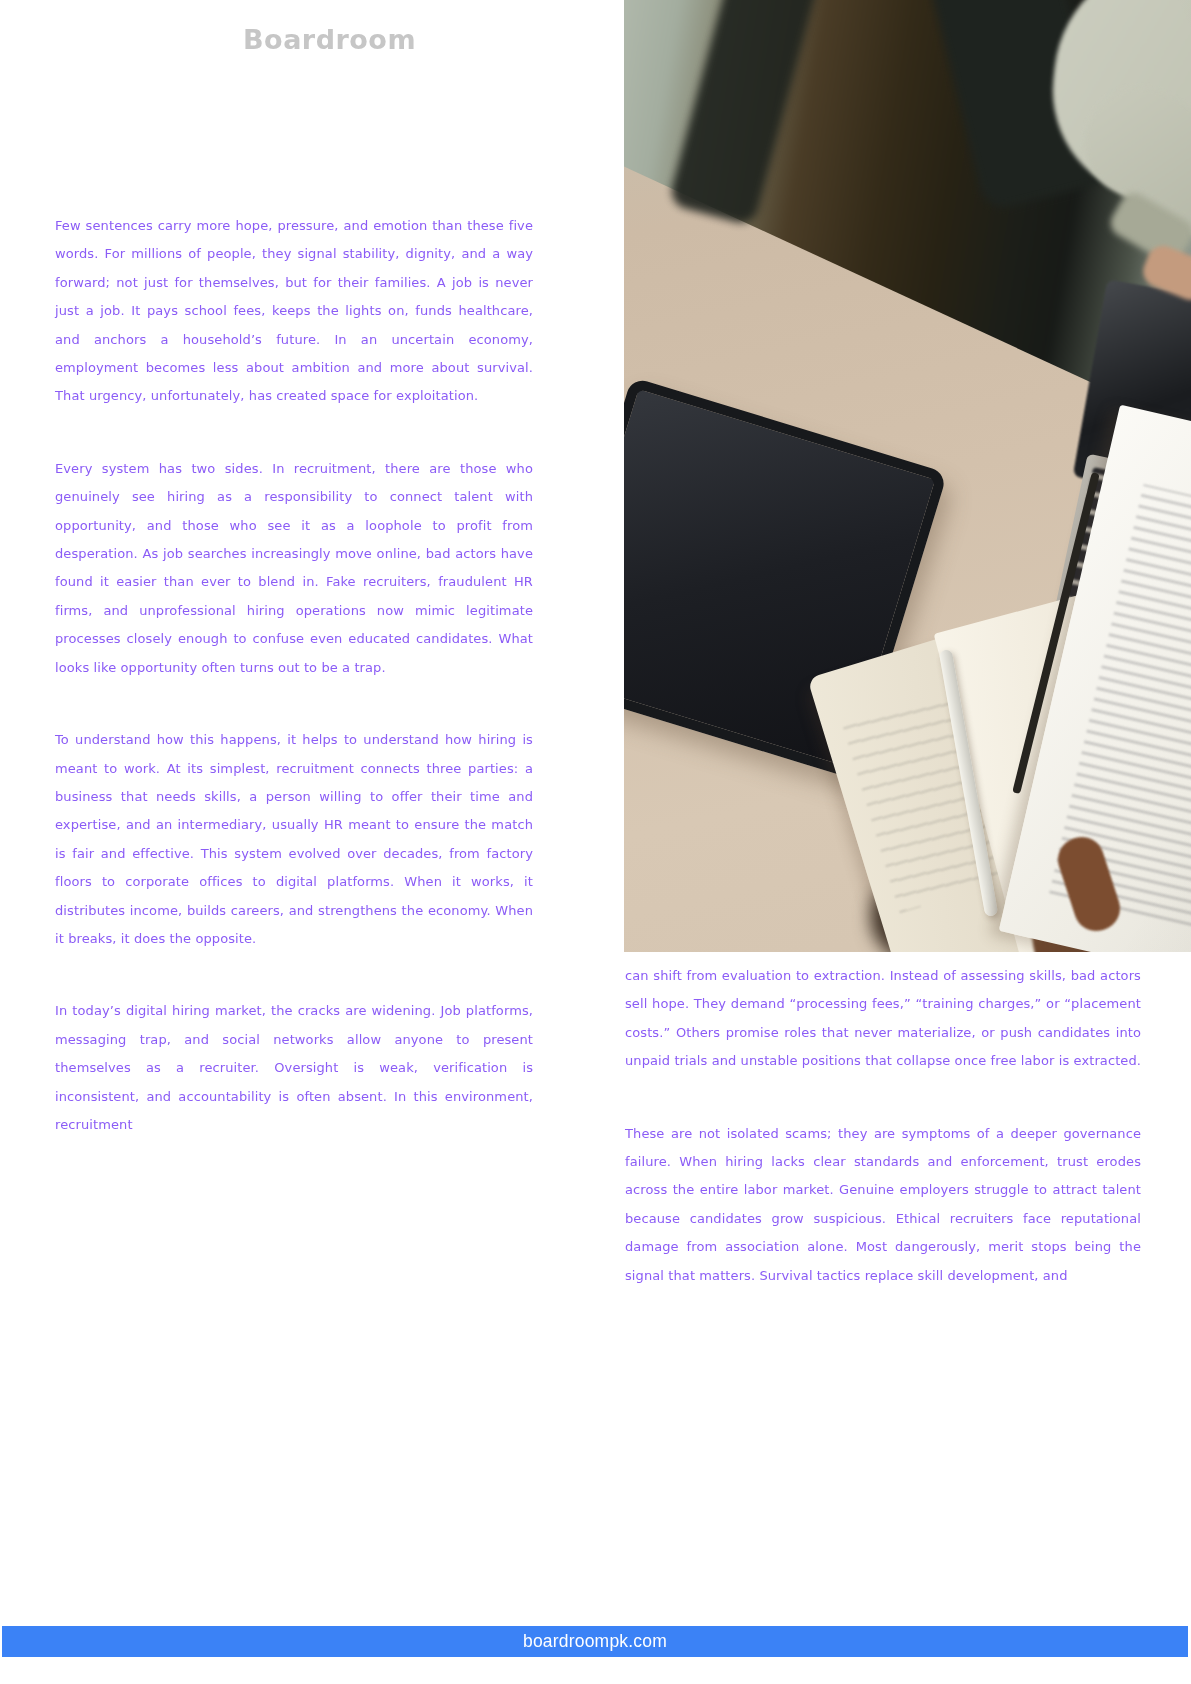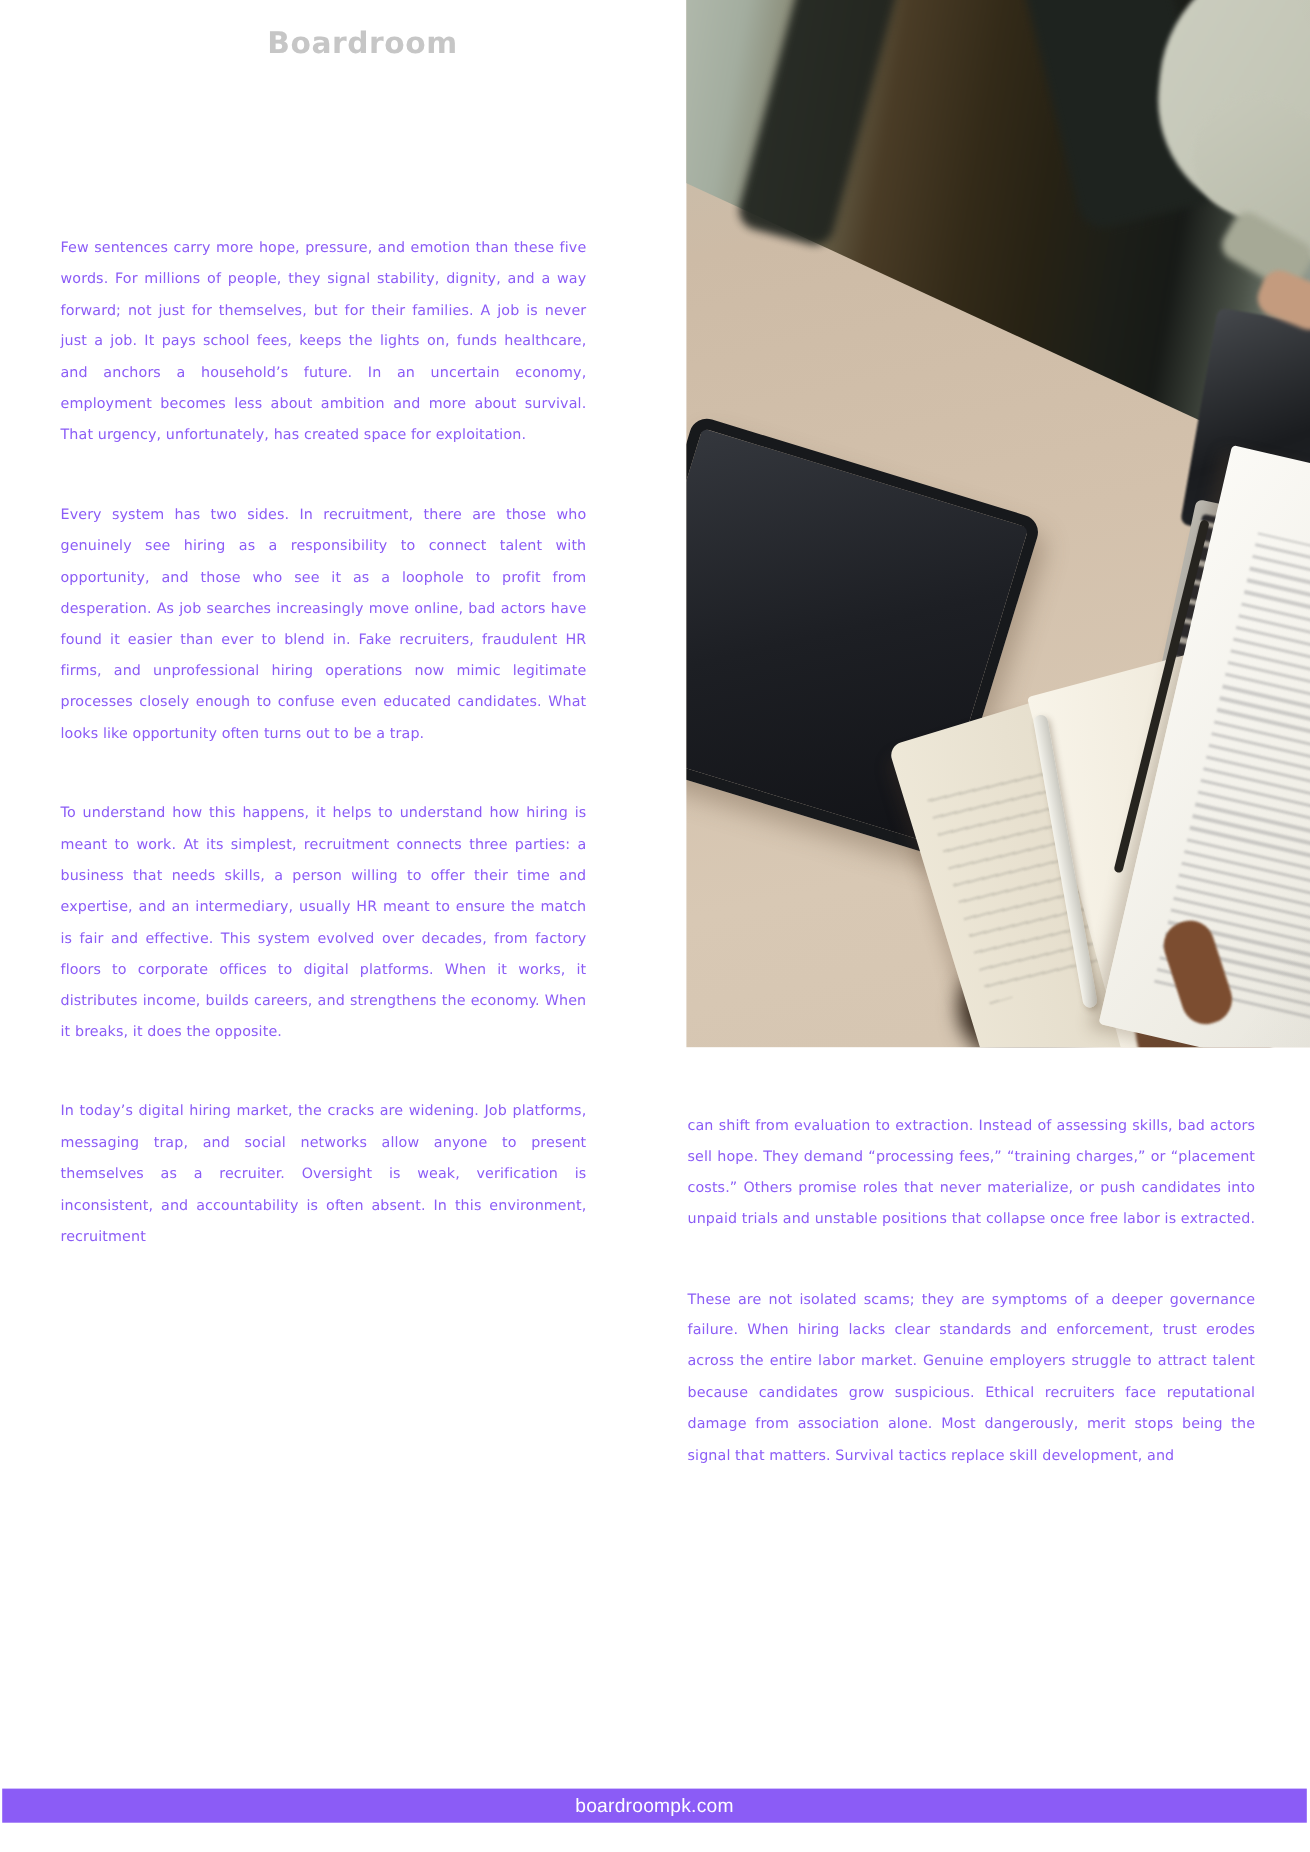--- a/index.html
+++ b/index.html
@@ -4,21 +4,21 @@
 <style>
   html,body{margin:0;padding:0;background:#ffffff;}
   .page{position:relative;width:1191px;height:1684px;background:#ffffff;overflow:hidden;
         font-family:"DejaVu Sans",sans-serif;text-decoration:underline;}
   .brand{position:absolute;left:243px;top:24px;font-size:27px;font-weight:bold;
          color:#c6c6c6;letter-spacing:.5px;}
   .col{position:absolute;color:#8b5cf6;font-size:13px;line-height:28.4px;
        text-align:justify;font-weight:500;letter-spacing:.1px;}
   .col p{margin:0 0 44px 0;}
   .col-left{left:55px;top:212px;width:478px;}
-  .col-right{left:625px;top:1010px;width:516px;}
+  .col-right{left:625px;top:962px;width:516px;}
 
   
   .photo{position:absolute;left:624px;top:0;width:567px;height:952px;overflow:hidden;
          background:linear-gradient(168deg,#c6bfae 0%,#cdbba6 22%,#d3c1ac 50%,#d8c8b4 78%,#d5c5b1 100%);}
   .photo > div{position:absolute;}
   .ph-upper{left:-10px;top:-12px;width:590px;height:470px;
             clip-path:polygon(0 0,100% 0,100% 95%,0 37%);
             background:linear-gradient(100deg,#b2baad 0%,#a3ad9f 10%,#7c7a63 20%,#4a3c26 32%,#332a18 45%,#272214 55%,#1c1e18 66%,#171a17 74%,#4c5349 84%,#8b948a 92%,#aab3a7 100%);
             filter:blur(3px);}
   .ph-chair-left{left:80px;top:-70px;width:88px;height:290px;background:#20241f;
@@ -75,21 +75,21 @@
             filter:blur(1px);opacity:.7;}
   .ph-doc-spine{left:428px;top:468px;width:8px;height:330px;background:#26241f;
             transform:rotate(14deg);border-radius:4px;}
   .ph-thumb{left:442px;top:836px;width:46px;height:96px;background:#7c4d30;
             transform:rotate(-18deg);border-radius:22px;filter:blur(1px);}
   .photo::after{content:"";position:absolute;inset:0;
             background:radial-gradient(120% 120% at 40% 45%,rgba(0,0,0,0) 60%,rgba(90,70,50,.10) 100%);}
 
   
   .footer-bar{position:absolute;left:2px;top:1626px;width:1186px;height:31px;
-            background:#8b5cf6;color:#ffffff;display:flex;align-items:center;justify-content:center;
+            background:#3b82f6;color:#ffffff;display:flex;align-items:center;justify-content:center;
             font-family:"Liberation Sans",sans-serif;}
   .footer-site{font-size:17.5px;letter-spacing:.2px;}
   .footer-page{position:absolute;right:30px;top:50%;transform:translateY(-50%);font-size:17px;margin-top:44px;}
 </style>
 </head>
 <body>
 
 <div class="page">
 
   <div class="brand">Boardroom</div>

